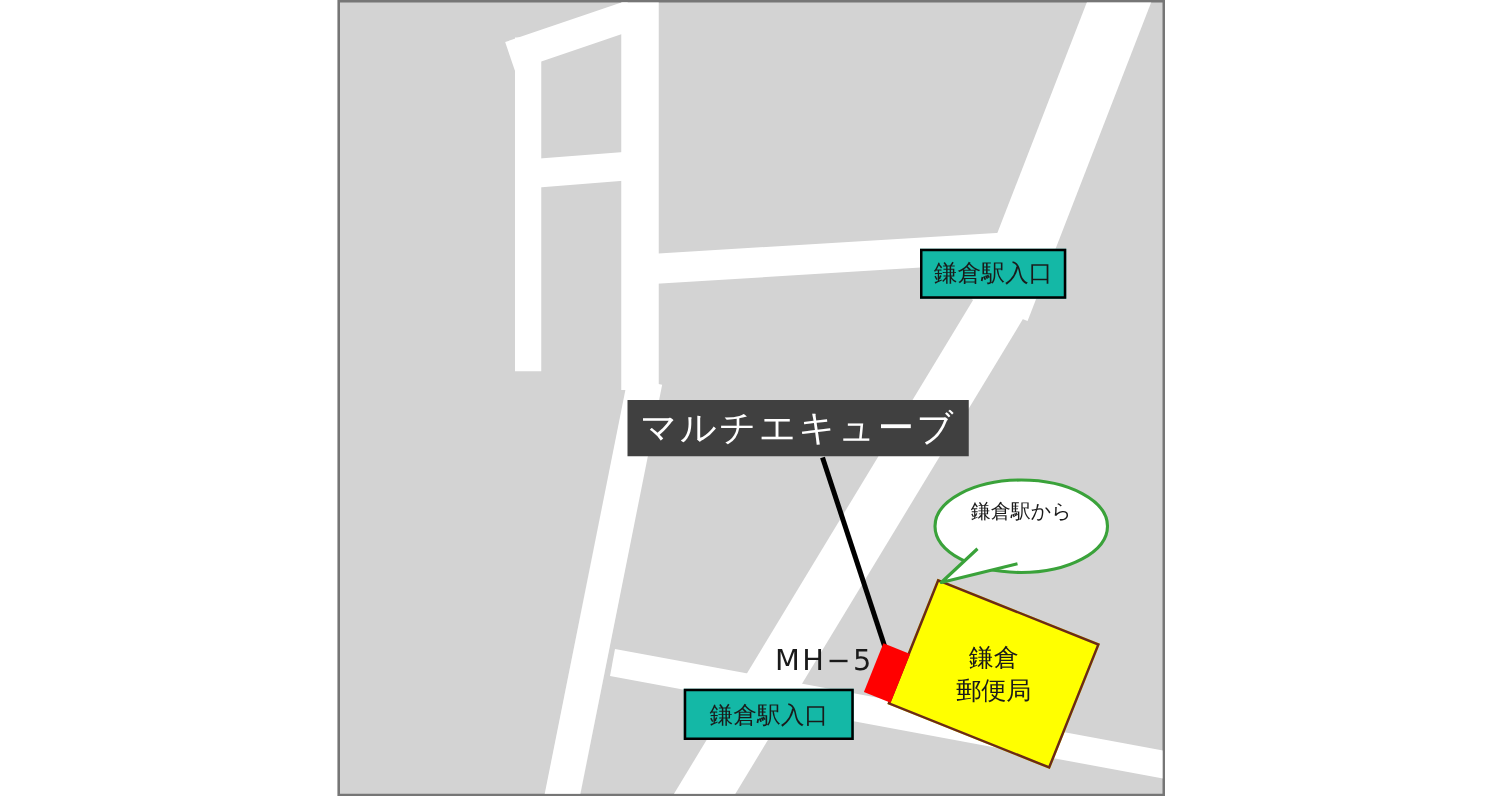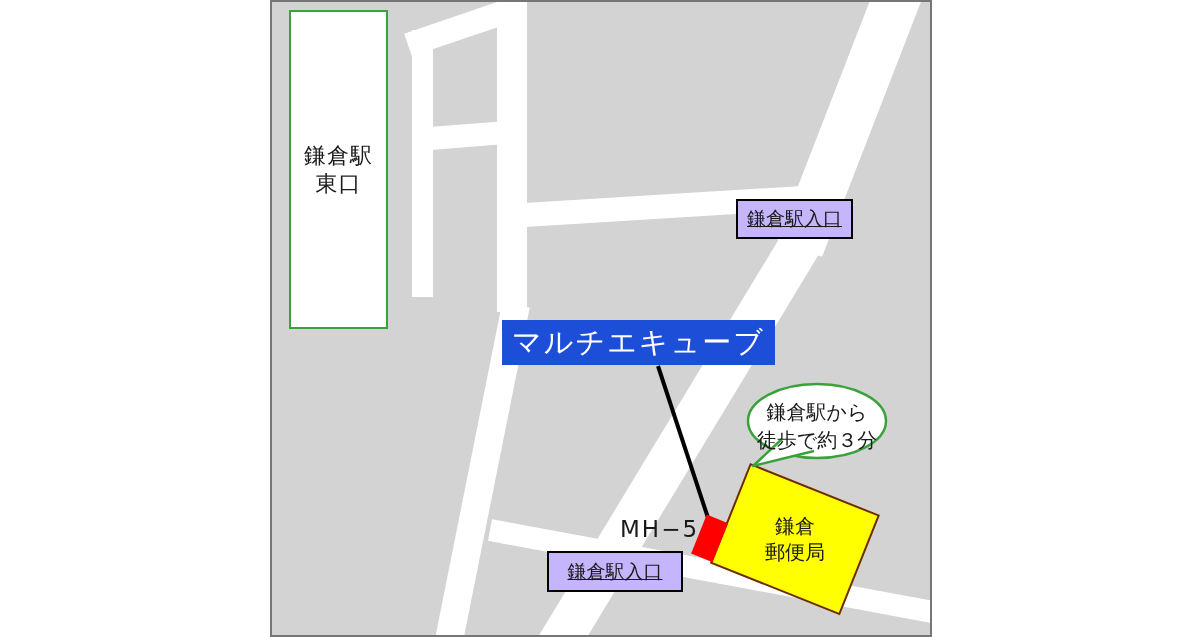--- a/index.html
+++ b/index.html
@@ -6,39 +6,39 @@
   .stage{position:relative;width:1200px;height:637px;background:#ffffff;overflow:hidden;}
   .map{position:absolute;left:270px;top:0px;width:658px;height:633px;background:#d3d3d3;border:2px solid #767676;overflow:hidden;}
   .road{position:absolute;background:#ffffff;transform-origin:0 50%;}
   .svg-layer{position:absolute;left:0;top:0;pointer-events:none;}
   .z1{z-index:1}.z2{z-index:2}.z4{z-index:4}
 
   .station-box{position:absolute;left:17px;top:8px;width:95px;height:315px;background:#ffffff;
     border:2px solid #3aa23a;display:flex;align-items:center;justify-content:center;z-index:5;}
   .station-box .txt{font-size:22px;color:#1a1a1a;text-align:center;line-height:1.25;letter-spacing:1px;}
 
-  .white-label{position:absolute;background:#c4b5fd;border:2px solid #000000;display:flex;
-    align-items:center;justify-content:center;color:#1a1a1a;z-index:5;text-decoration:underline;}
+  .white-label{position:absolute;background:#14b8a6;border:2px solid #000000;display:flex;
+    align-items:center;justify-content:center;color:#1a1a1a;z-index:5;}
   .entrance-label{left:464px;top:197px;width:113px;height:36px;font-size:19px;}
   .busstop-label{left:275px;top:549px;width:132px;height:37px;font-size:19px;}
 
-  .dest-box{position:absolute;left:230px;top:318px;width:273px;height:45px;background:#1d4ed8;
+  .dest-box{position:absolute;left:230px;top:318px;width:273px;height:45px;background:#404040;
     color:#ffffff;display:flex;align-items:center;justify-content:center;font-size:29px;
     letter-spacing:2px;z-index:5;}
 
   .building{position:absolute;left:478px;top:461px;width:140px;height:108px;background:#ffff00;
     border:2px solid #6b2a18;transform:rotate(21.8deg);transform-origin:0 0;z-index:3;
     display:flex;align-items:center;justify-content:center;box-sizing:border-box;}
   .building .txt{transform:rotate(-21.8deg);font-size:20px;color:#1a1a1a;text-align:center;line-height:1.3;}
   .marker{position:absolute;left:-23px;top:62px;width:23px;height:42px;background:#ff0000;}
 
   .mh1-label{position:absolute;left:348px;top:514px;width:78px;text-align:right;font-size:23px;
     color:#1a1a1a;letter-spacing:2px;z-index:5;}
 
-  .bubble-text{position:absolute;left:475px;top:396px;width:140px;text-align:center;font-size:20px;
+  .bubble-text{position:absolute;left:475px;top:396px;width:140px;text-align:center;font-size:16px;
     line-height:1.4;color:#1a1a1a;z-index:4;}
   .line-block{display:block;}
 </style>
 </head>
 <body>
 
 <div class="stage">
   <div class="map">
 
     <div class="road z1" style="left:140px;top:28px;width:21px;height:267px;"></div>
@@ -48,43 +48,36 @@
     <div class="road z1" style="left:236px;top:202px;width:300px;height:24px;transform:rotate(-3.5deg);"></div>
     <div class="road z1" style="left:244px;top:289px;width:342px;height:28px;transform:rotate(101.3deg);"></div>
     <div class="road z1" style="left:634px;top:-52px;width:294px;height:48px;transform:rotate(111.2deg);"></div>
     <div class="road z1" style="left:531px;top:217px;width:479px;height:42px;transform:rotate(121.2deg);"></div>
     <div class="road z1" style="left:218px;top:517px;width:463px;height:22px;transform:rotate(10.5deg);"></div>
 
     <svg class="svg-layer z2" width="658" height="633">
       <line x1="386" y1="364" x2="440" y2="528" stroke="#000000" stroke-width="4"></line>
     </svg>
 
-    <div class="station-box">
-      <div class="txt">
-        <span class="line-block">鎌倉駅</span>
-        <span class="line-block">東口</span>
-      </div>
-    </div>
 
     <div class="building">
       <div class="marker"></div>
       <div class="txt">
         <span class="line-block">鎌倉</span>
         <span class="line-block">郵便局</span>
       </div>
     </div>
 
     <svg class="svg-layer z4" width="658" height="633">
       <ellipse cx="545" cy="419" rx="69" ry="37" fill="#ffffff" stroke="#3aa23a" stroke-width="2.5"></ellipse>
       <polygon points="481,464 510,437 542,449" fill="#ffffff"></polygon>
       <path d="M510,437 L481,464 L542,449" fill="none" stroke="#3aa23a" stroke-width="2.5" stroke-linejoin="round"></path>
     </svg>
     <div class="bubble-text">
       <span class="line-block">鎌倉駅から</span>
-      <span class="line-block">徒歩で約３分</span>
     </div>
 
     <div class="dest-box">マルチエキューブ</div>
     <div class="white-label entrance-label">鎌倉駅入口</div>
     <div class="white-label busstop-label">鎌倉駅入口</div>
     <div class="mh1-label">MH−5</div>
 
   </div>
 </div>
 

